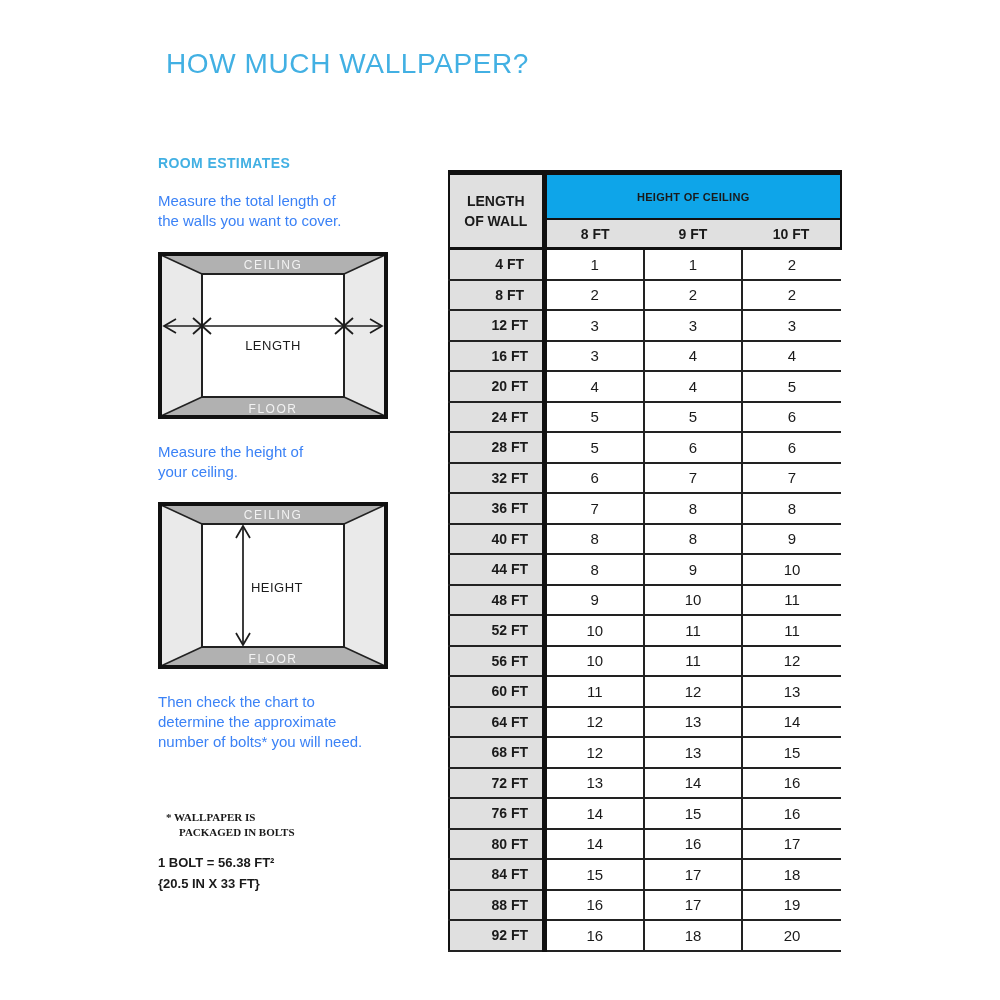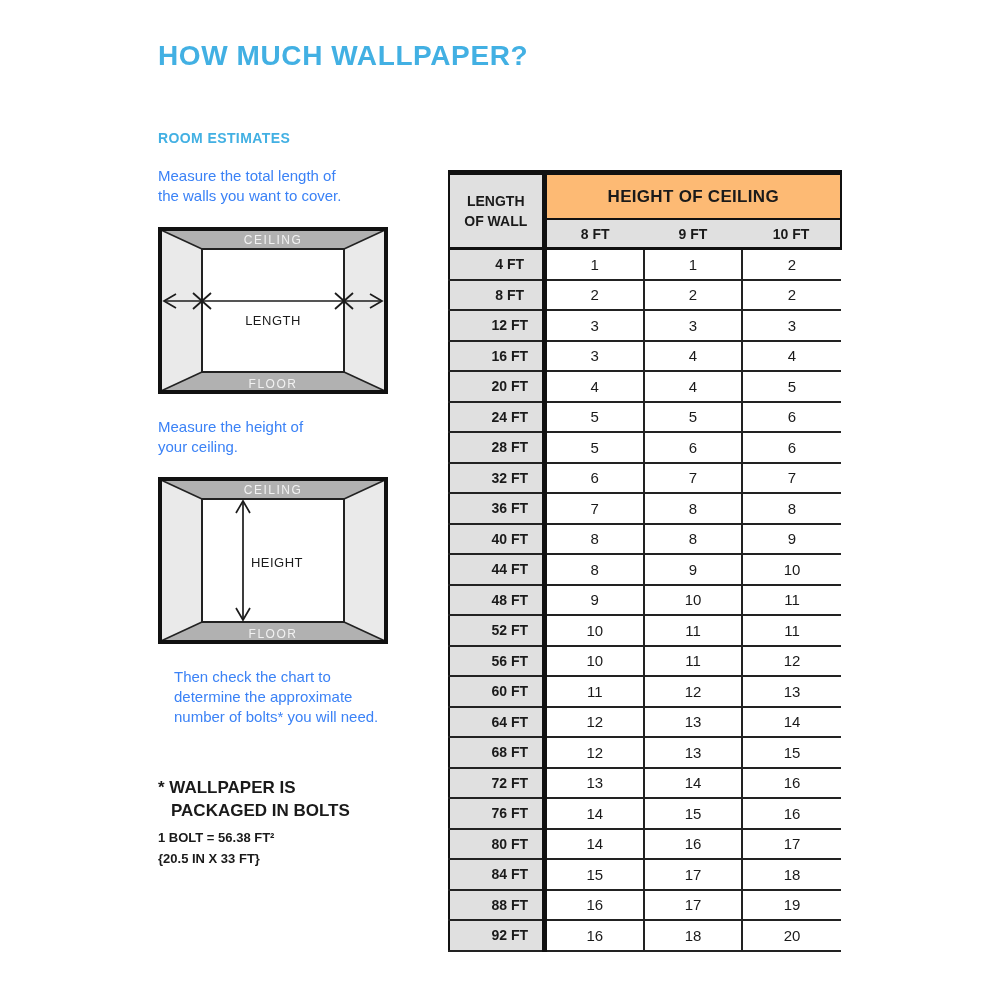--- a/index.html
+++ b/index.html
@@ -1,44 +1,44 @@
 <!DOCTYPE html>
 <html><head>
 <meta charset="utf-8">
 <style>
   html,body { margin:0; padding:0; background:#fff; }
   body { font-family:"Liberation Sans", sans-serif; color:#1a1a1a; }
   .page { position:relative; width:1000px; height:1000px; background:#ffffff; overflow:hidden; }
 
   .page-title {
-    position:absolute; left:158px; top:40px; margin:0;
-    font-size:28px; font-weight:bold; letter-spacing:0.6px; color:#42b0e3;
+    position:absolute; left:158px; top:40px; margin:8px;
+    font-size:28px; font-weight:normal; letter-spacing:0.6px; color:#42b0e3;
   }
 
   
-  .left-col { position:absolute; left:158px; top:130px; width:240px; height:780px; }
+  .left-col { position:absolute; left:158px; top:155px; width:240px; height:780px; }
   .section-heading {
     margin:0; font-size:14px; font-weight:bold; letter-spacing:0.4px; color:#42b0e3;
   }
   .step {
     position:absolute; left:0; margin:0;
     font-size:15px; line-height:1.32; white-space:pre-line; color:#3b82f6;
   }
   .step1 { top:36px; }
   .step2 { top:287px; }
-  .step3 { top:537px;margin-left:16px; }
+  .step3 { top:537px; }
   .diag { position:absolute; left:0; }
   .diag1 { top:97px; }
   .diag2 { top:347px; }
   .room-label { font-size:12px; letter-spacing:1.5px; fill:#f2f2f2; }
   .dim-label  { font-size:13px; letter-spacing:0.5px; fill:#1c1c1c; }
   .footnote {
-    position:absolute; left:0; top:647px; margin:0;
-    font-size:17px; font-weight:bold; line-height:1.35;
-    white-space:pre-line; padding-left:13px; text-indent:-13px;
+    position:absolute; left:0; top:647px; margin:8px;
+    font-size:11px; font-weight:bold; line-height:1.35;
+    white-space:pre-line; padding-left:13px; text-indent:-13px;font-family:Liberation Serif, serif;
   }
   .boltspec { position:absolute; left:0; margin:0; font-size:13px; font-weight:bold; }
   .bolt1 { top:700px; }
   .bolt2 { top:721px; }
 
   
   .table-heading {
     position:absolute; left:448px; top:147px; width:392px; margin:0;
     text-align:center; font-size:14px; font-weight:bold; letter-spacing:0.4px; color:#42b0e3;
   }
@@ -47,22 +47,22 @@
     border-collapse:collapse; table-layout:fixed;
     border-top:5px solid #111;
   }
   table.bolts th, table.bolts td { padding:0; text-align:center; vertical-align:middle; }
   th.corner {
     background:#e0e0e0; border-left:2px solid #111; border-right:5px solid #111;
     border-bottom:3px solid #111;
     font-size:14px; font-weight:bold; white-space:pre-line; line-height:1.45;
   }
   th.group {
-    background:#fdba74; border-right:2px solid #111; border-bottom:2px solid #111;
-    font-size:17px; font-weight:bold; letter-spacing:0.3px; height:43px;
+    background:#0ea5e9; border-right:2px solid #111; border-bottom:2px solid #111;
+    font-size:11px; font-weight:bold; letter-spacing:0.3px; height:43px;
   }
   th.colhead {
     background:#e0e0e0; border-bottom:3px solid #111;
     font-size:14px; font-weight:bold; height:27px;
   }
   th.colhead:last-child { border-right:2px solid #111; }
   tbody th.wall {
     background:#e0e0e0; border-left:2px solid #111; border-right:5px solid #111;
     border-bottom:2px solid #222; font-size:14px; font-weight:bold; height:28.5px;padding-left:28px;
   }

